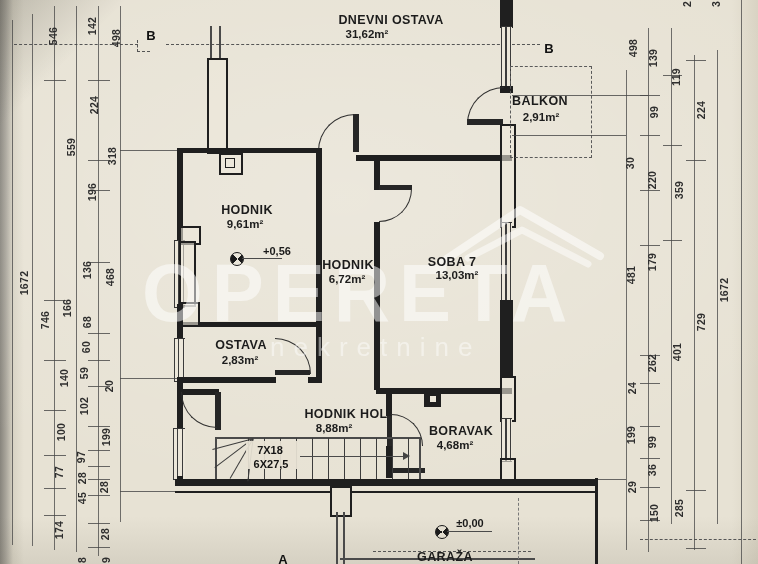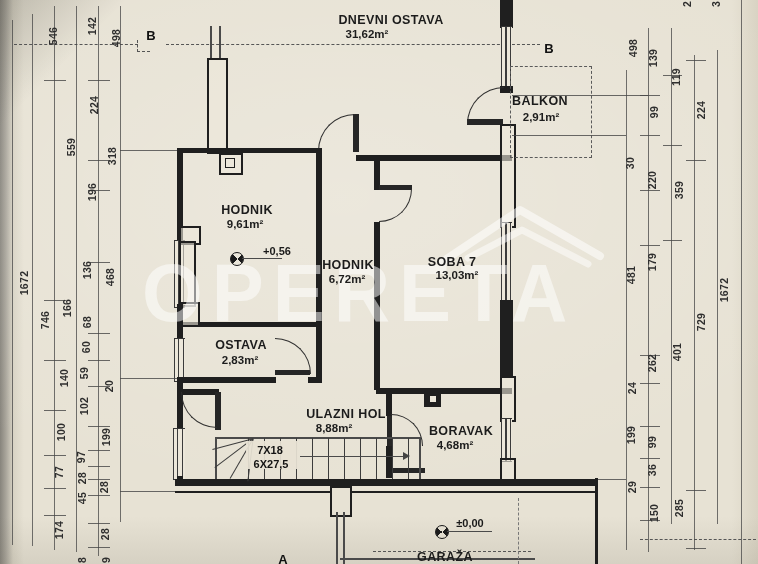--- a/index.html
+++ b/index.html
@@ -144,20 +144,21 @@
   <i class="w2" style="left:179px;top:241px;width:13px;height:62px;"></i>
   <i class="w2" style="left:181px;top:302px;width:15px;height:21px;"></i>
   <i class="w2" style="left:219px;top:153px;width:20px;height:18px;"></i>
   <i style="left:225px;top:158px;width:8px;height:8px;border:1.5px solid #1f1f1f;"></i>
 
   <svg style="position:absolute;left:438px;top:200px;" width="170" height="72" viewBox="0 0 170 72">
     <polyline points="4,62 82,10 162,56" fill="none" stroke="rgba(255,255,255,0.55)" stroke-width="8" stroke-linecap="round" stroke-linejoin="round"></polyline>
     <polyline points="30,58 84,30 150,64" fill="none" stroke="rgba(255,255,255,0.5)" stroke-width="7" stroke-linecap="round" stroke-linejoin="round"></polyline>
   </svg>
   <div class="wm-word">OPERETA</div>
+  <div class="wm-sub">nekretnine</div>
 
   <div id="gen">
       <i class="vline" style="left: 12px; top: 20px; height: 525px;"></i>
       <i class="vline" style="left: 32px; top: 14px; height: 532px;"></i>
       <i class="vline" style="left: 54px; top: 6px; height: 544px;"></i>
       <i class="vline" style="left: 76px; top: 6px; height: 546px;"></i>
       <i class="vline" style="left: 98px; top: 6px; height: 550px;"></i>
       <i class="vline" style="left: 120px; top: 6px; height: 516px;"></i>
       <i class="vline" style="left: 626px; top: 70px; height: 480px;"></i>
       <i class="vline" style="left: 648px; top: 28px; height: 524px;"></i>
@@ -266,21 +267,21 @@
       <span class="room-name" style="left: 540px; top: 101px;">BALKON</span>
       <span class="room-area" style="left: 541px; top: 117px;">2,91m²</span>
       <span class="room-name" style="left: 247px; top: 210px;">HODNIK</span>
       <span class="room-area" style="left: 245px; top: 224px;">9,61m²</span>
       <span class="room-name" style="left: 348px; top: 265px;">HODNIK</span>
       <span class="room-area" style="left: 347px; top: 279px;">6,72m²</span>
       <span class="room-name" style="left: 452px; top: 262px;">SOBA 7</span>
       <span class="room-area" style="left: 457px; top: 275px;">13,03m²</span>
       <span class="room-name" style="left: 241px; top: 345px;">OSTAVA</span>
       <span class="room-area" style="left: 240px; top: 360px;">2,83m²</span>
-      <span class="room-name" style="left: 346px; top: 414px;">ULAZNI HOL</span>
+      <span class="room-name" style="left: 346px; top: 414px;">HODNIK HOL</span>
       <span class="room-area" style="left: 334px; top: 428px;">8,88m²</span>
       <span class="room-name" style="left: 461px; top: 431px;">BORAVAK</span>
       <span class="room-area" style="left: 455px; top: 445px;">4,68m²</span>
       <span class="room-name" style="left: 445px; top: 557px;">GARAŽA</span>
       <i class="lvl-sym" style="left: 230px; top: 252px;"></i>
       <span class="lvl-txt" style="left: 277px; top: 251px;">+0,56</span>
       <i class="thin" style="left: 242px; top: 258px; width: 40px; height: 1.2px;"></i>
       <i class="lvl-sym" style="left: 435px; top: 525px;"></i>
       <span class="lvl-txt" style="left: 470px; top: 523px;">±0,00</span>
       <i class="thin" style="left: 447px; top: 531px; width: 45px; height: 1.2px;"></i>

